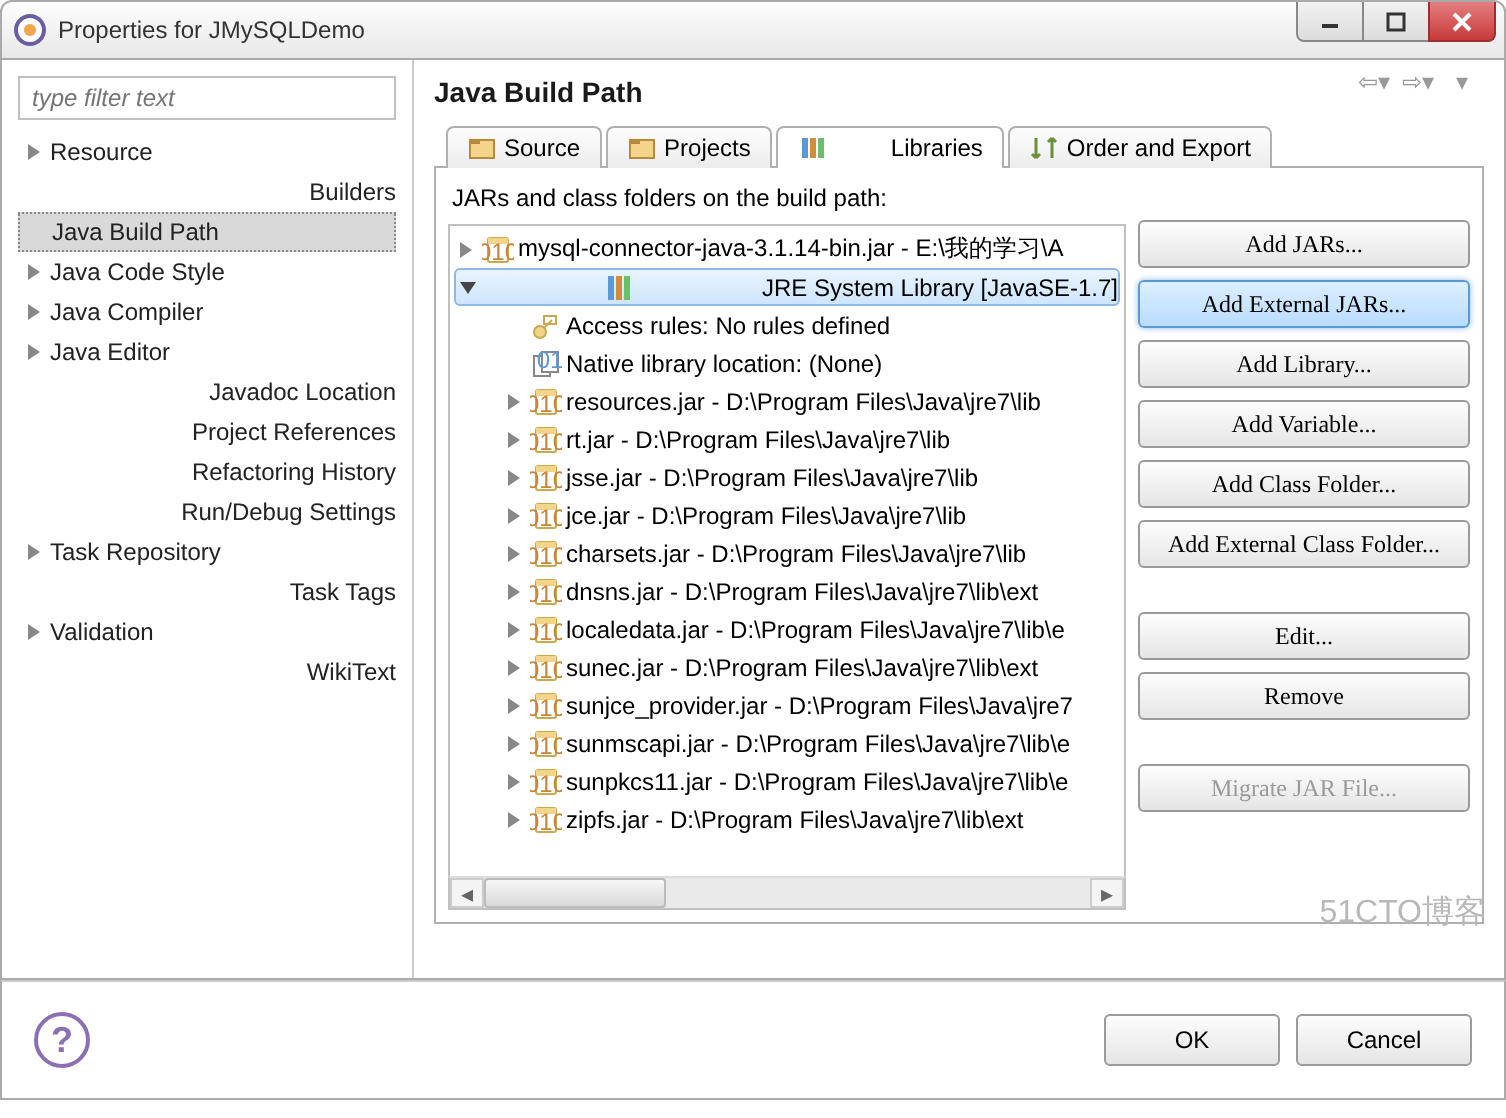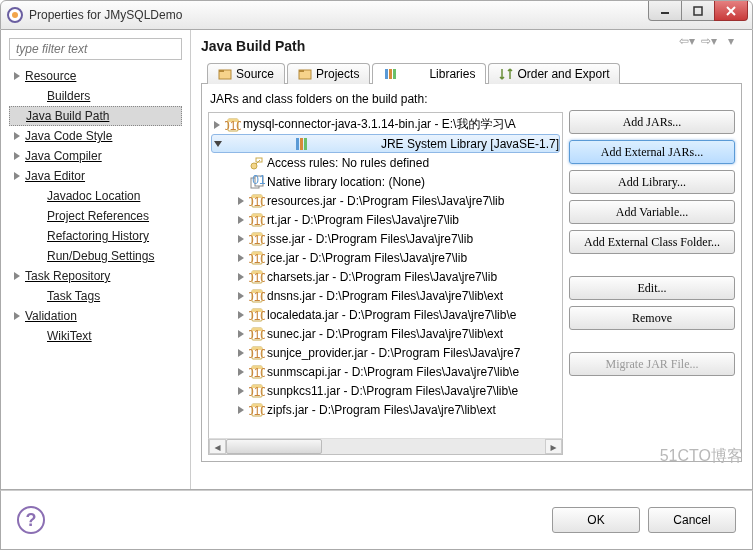--- a/index.html
+++ b/index.html
@@ -9,27 +9,27 @@
 .titlebar .ico { width: 16px; height: 16px; margin-right: 6px; display: inline-flex; }
 .title-text { color: #333; }
 .winbtns { position: absolute; right: 4px; top: 0; display: flex; }
 .winbtn { width: 34px; height: 20px; border: 1px solid #888; border-top: none; background: linear-gradient(#f2f2f2,#dcdcdc); display: flex; align-items: center; justify-content: center; margin-left: -1px; }
 .winbtn.close { background: linear-gradient(#e57f7f,#c83a3a); border-color:#9c3030; border-radius: 0 0 4px 0; }
 .winbtn.min { border-radius: 0 0 0 4px; }
 .winbtn svg { width: 12px; height: 10px; }
 
 .body { display: flex; height: 460px; border: 1px solid #aaa; border-top: none; }
 
-.left { width: 190px; border-right: 1px solid #ccc; padding: 8px; text-decoration: underline; }
+.left { width: 206px; border-right: 1px solid #ccc; padding: 8px; }
 .filter { width: 100%; height: 22px; border: 1px solid #c0c0c0; padding: 2px 6px; color: #888; font-style: italic; margin-bottom: 6px; }
 .tree { font-size: 12px; color: #222; }
 .tree .item { display: flex; align-items: center; height: 20px; padding-left: 4px; white-space: nowrap; }
 .tree .arrow { width: 12px; display:inline-flex; color:#888; }
 .tree .item.selected { background: #d9d9d9; border:1px dotted #888; }
-.tree .child { padding-left: 26px; }
+.tree .child { padding-left: 26px; justify-content: flex-end; }
 
 .right { flex: 1; padding: 6px 10px; position: relative; }
 .section-title { font-size: 14px; font-weight: bold; color: #1a1a1a; margin: 2px 0 8px 0; }
 .navarrows { position:absolute; right:12px; top:4px; display:flex; gap:4px; }
 .navarrows span { color:#999; width:18px; text-align:center; }
 
 .tabs { display: flex; border-bottom: 1px solid #b0b0b0; padding-left: 6px; gap: 2px; margin-top:6px;}
 .tab { background: linear-gradient(#fdfdfd,#ececec); border: 1px solid #b0b0b0; border-bottom: none; border-radius: 4px 4px 0 0; padding: 3px 10px; display: flex; align-items: center; gap: 4px; position:relative; bottom:-1px;}
 .tab.active { background: #fff; gap: 32px; }
 .tab .ico { width:14px; height:14px; display:inline-flex;}
@@ -472,20 +472,21 @@
               <div class="thumb"></div>
             </div>
           <div class="tr">▸</div>
         </div>
       </div>
       <div class="btn-col">
         <div class="btn">Add JARs...</div>
         <div class="btn primary">Add External JARs...</div>
         <div class="btn">Add Library...</div>
         <div class="btn">Add Variable...</div>
+        <div class="btn">Add Class Folder...</div>
         <div class="btn">Add External Class Folder...</div>
         <div class="btn-gap"></div>
         <div class="btn">Edit...</div>
         <div class="btn">Remove</div>
         <div class="btn-gap"></div>
         <div class="btn disabled">Migrate JAR File...</div>
       </div>
     </div>
   </div>
 </div>

